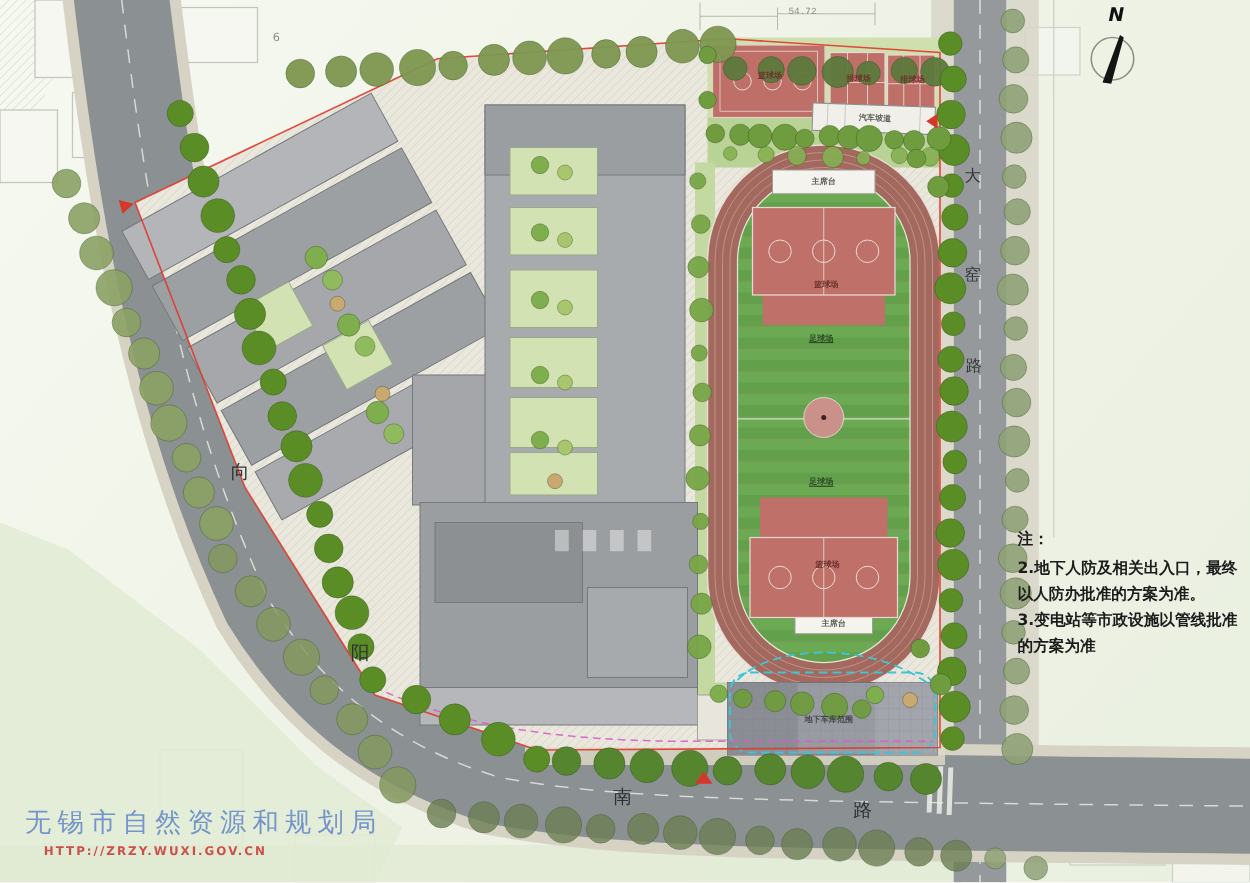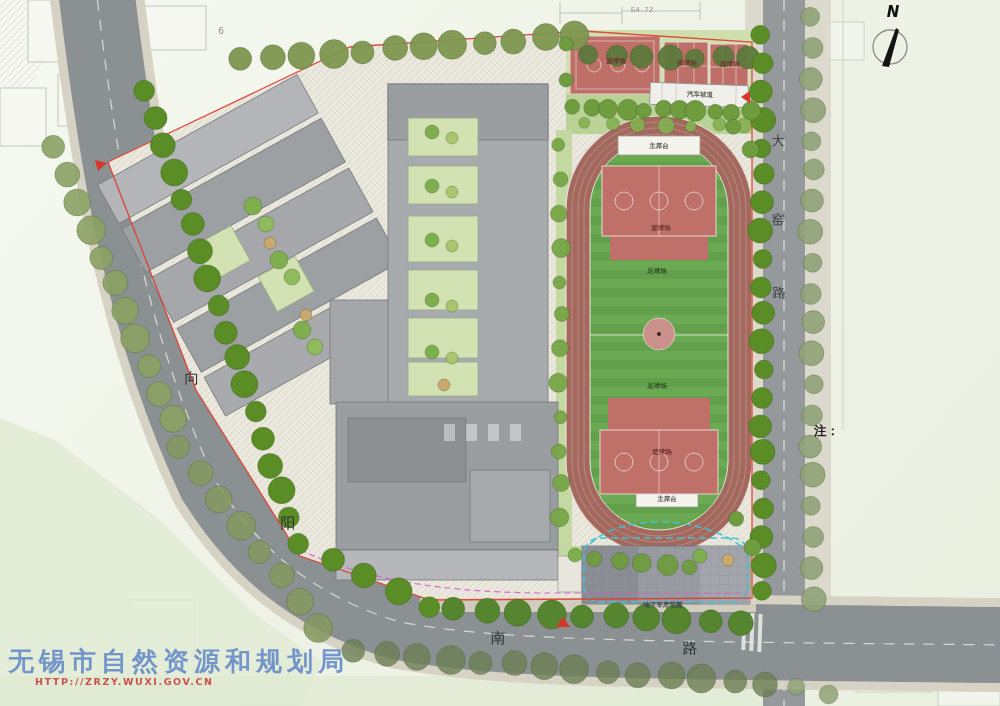--- a/index.html
+++ b/index.html
@@ -5,30 +5,30 @@
   html,body{margin:0;padding:0;background:#fff;}
   .canvas{position:relative;width:1000px;height:706px;overflow:hidden;
     background:linear-gradient(130deg,#f6f9f0 0%,#eff3e7 45%,#eaf0e0 100%);
     font-family:"DejaVu Sans","Liberation Sans",sans-serif;}
   svg{position:absolute;left:0;top:0;}
   .lbl{position:absolute;transform:translate(-50%,-50%);white-space:nowrap;color:#333;}
   .rd{font-size:15px;color:#2d3133;font-weight:500;letter-spacing:0;}
   .rd-e{font-size:13px;color:#34383a;font-weight:500;}
   .t6{font-size:6.5px;font-weight:600;text-align:right;}
   .on-red{color:#6e332d;}
-  .on-green{color:#2f4a27;}
+  .on-green{color:#2f4a27;text-decoration:underline;}
   .on-grey{color:#42464a;}
   .on-white{color:#5a5e55;}
   .dim{font-size:7.5px;color:#8b9086;font-family:Liberation Mono, monospace;}
   .blockno{font-size:9px;color:#8b9086;}
   .north{font-size:15px;font-weight:bold;font-style:italic;color:#101010;}
   .notes{position:absolute;left:814px;top:420px;width:182px;
     font-size:12.5px;line-height:21px;font-weight:600;color:#1c1c1c;}
   .notes .nh{margin-bottom:2px;}
-  .wm-cn{position:absolute;left:8px;top:644px;font-size:26px;font-weight:bold;
+  .wm-cn{position:absolute;left:20px;top:644px;font-size:21px;font-weight:normal;
     letter-spacing:5px;color:rgba(86,126,198,.8);}
   .wm-url{position:absolute;left:10px;top:676px;font-size:9.5px;font-weight:bold;
     letter-spacing:1.6px;color:rgba(201,57,57,.88);padding-left:25px;}
   .ramp-lbl{transform:translate(-50%,-50%) rotate(2deg);}
 </style>
 </head>
 <body>
 
 <div class="canvas">
 
@@ -406,26 +406,28 @@
 <div class="lbl t6 on-red" style="left:616px;top:61px">篮球场</div>
 <div class="lbl t6 on-red" style="left:687px;top:63px">排球场</div>
 <div class="lbl t6 on-red" style="left:730px;top:64px">排球场</div>
 <div class="lbl t6 on-white ramp-lbl" style="left:700px;top:95px">汽车坡道</div>
 <div class="lbl t6 on-white" style="left:659px;top:146px">主席台</div>
 <div class="lbl t6 on-white" style="left:667px;top:499px">主席台</div>
 <div class="lbl t6 on-red" style="left:661px;top:228px">篮球场</div>
 <div class="lbl t6 on-red" style="left:662px;top:452px">篮球场</div>
 <div class="lbl t6 on-green" style="left:657px;top:271px">足球场</div>
 <div class="lbl t6 on-green" style="left:657px;top:386px">足球场</div>
-<div class="lbl t6 on-grey" style="left:663px;top:605px">地下车库范围</div>
+<div class="lbl t6 on-grey" style="left:663px;top:576px">地下车库范围</div>
 
 <div class="lbl dim" style="left:642px;top:10px">54.72</div>
 <div class="lbl blockno" style="left:221px;top:31px">6</div>
 <div class="lbl north" style="left:893px;top:12px">N</div>
 
 <div class="notes">
   <div class="nh">注：</div>
+  <div>2.地下人防及相关出入口，最终以人防办批准的方案为准。</div>
+  <div>3.变电站等市政设施以管线批准的方案为准</div>
 </div>
 
 <div class="wm-cn">无锡市自然资源和规划局</div>
 <div class="wm-url">HTTP://ZRZY.WUXI.GOV.CN</div>
 
 </div>
 
 </body></html>

